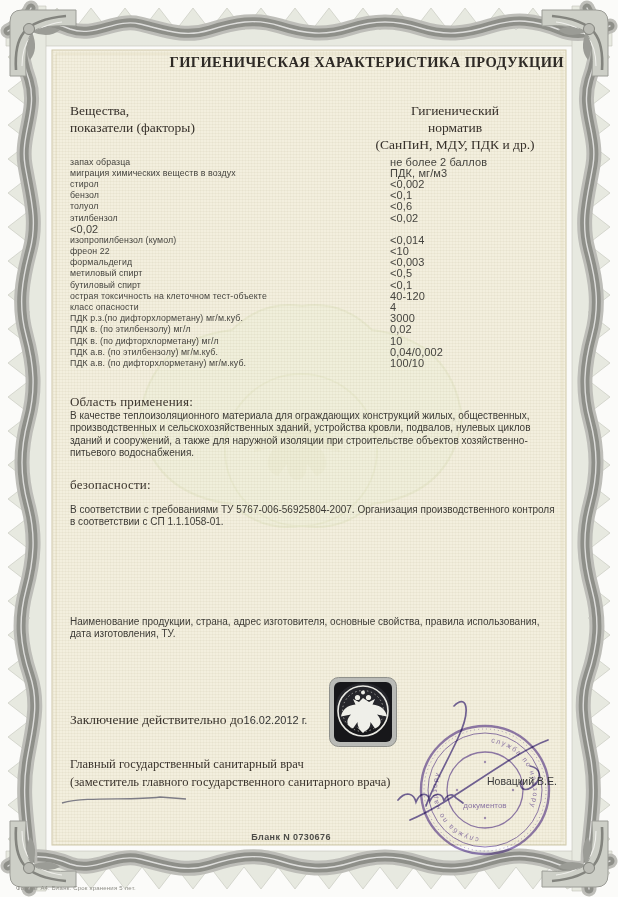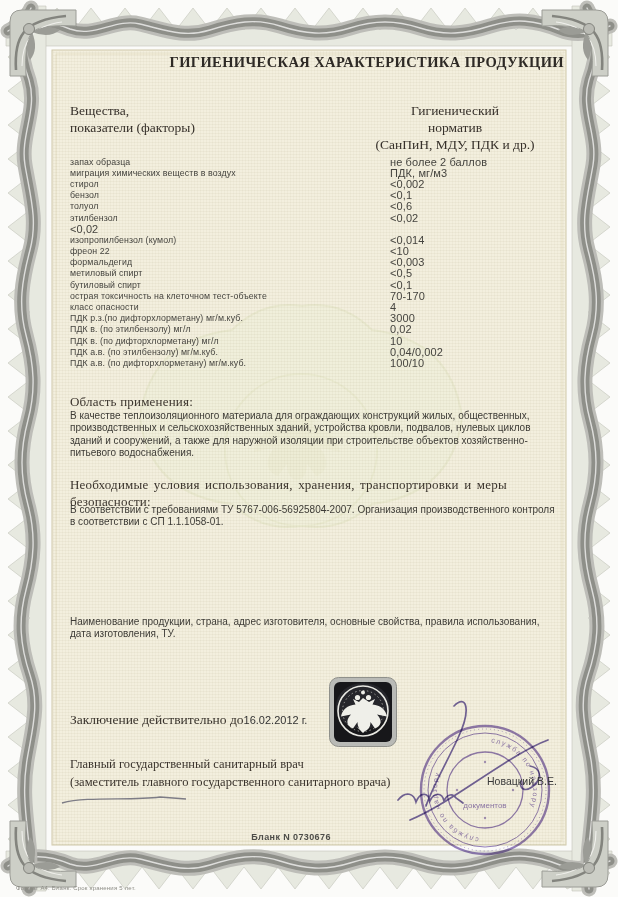--- a/index.html
+++ b/index.html
@@ -164,21 +164,21 @@
         <div class="trow">
           <span class="tlabel">метиловый спирт</span>
           <span class="tvalue">&lt;0,5</span>
         </div>
         <div class="trow">
           <span class="tlabel">бутиловый спирт</span>
           <span class="tvalue">&lt;0,1</span>
         </div>
         <div class="trow">
           <span class="tlabel">острая токсичность на клеточном тест-объекте</span>
-          <span class="tvalue">70-170</span>
+          <span class="tvalue">40-120</span>
         </div>
         <div class="trow">
           <span class="tlabel">класс опасности</span>
           <span class="tvalue">4</span>
         </div>
         <div class="trow">
           <span class="tlabel">ПДК р.з.(по дифторхлорметану) мг/м.куб.</span>
           <span class="tvalue">3000</span>
         </div>
         <div class="trow">
@@ -197,21 +197,20 @@
           <span class="tlabel">ПДК а.в. (по дифторхлорметану) мг/м.куб.</span>
           <span class="tvalue">100/10</span>
         </div>
       </div>
   </div>
 
   <div class="abs sec-head app-head">Область применения:</div>
   <div class="abs sec-body app-body">В качестве теплоизоляционного материала для ограждающих конструкций жилых, общественных, производственных и сельскохозяйственных зданий, устройства кровли, подвалов, нулевых циклов зданий и сооружений, а также для наружной изоляции при строительстве объектов хозяйственно-питьевого водоснабжения.</div>
 
   <div class="abs sec-head cond-head">
-    <div>Необходимые условия использования,  хранения,  транспортировки и меры</div>
     <div>безопасности:</div>
   </div>
   <div class="abs sec-body cond-body">В соответствии с требованиями ТУ 5767-006-56925804-2007. Организация производственного контроля в соответствии с СП 1.1.1058-01.</div>
 
   <div class="abs sec-body info-body">Наименование продукции, страна, адрес изготовителя, основные свойства, правила использования, дата изготовления, ТУ.</div>
 
   <div class="abs valid"><span>Заключение действительно до</span><span class="date">16.02.2012 г.</span>
   </div>
 
   <svg class="abs eagle-stamp" width="70" height="72" viewBox="0 0 70 72" aria-hidden="true">

